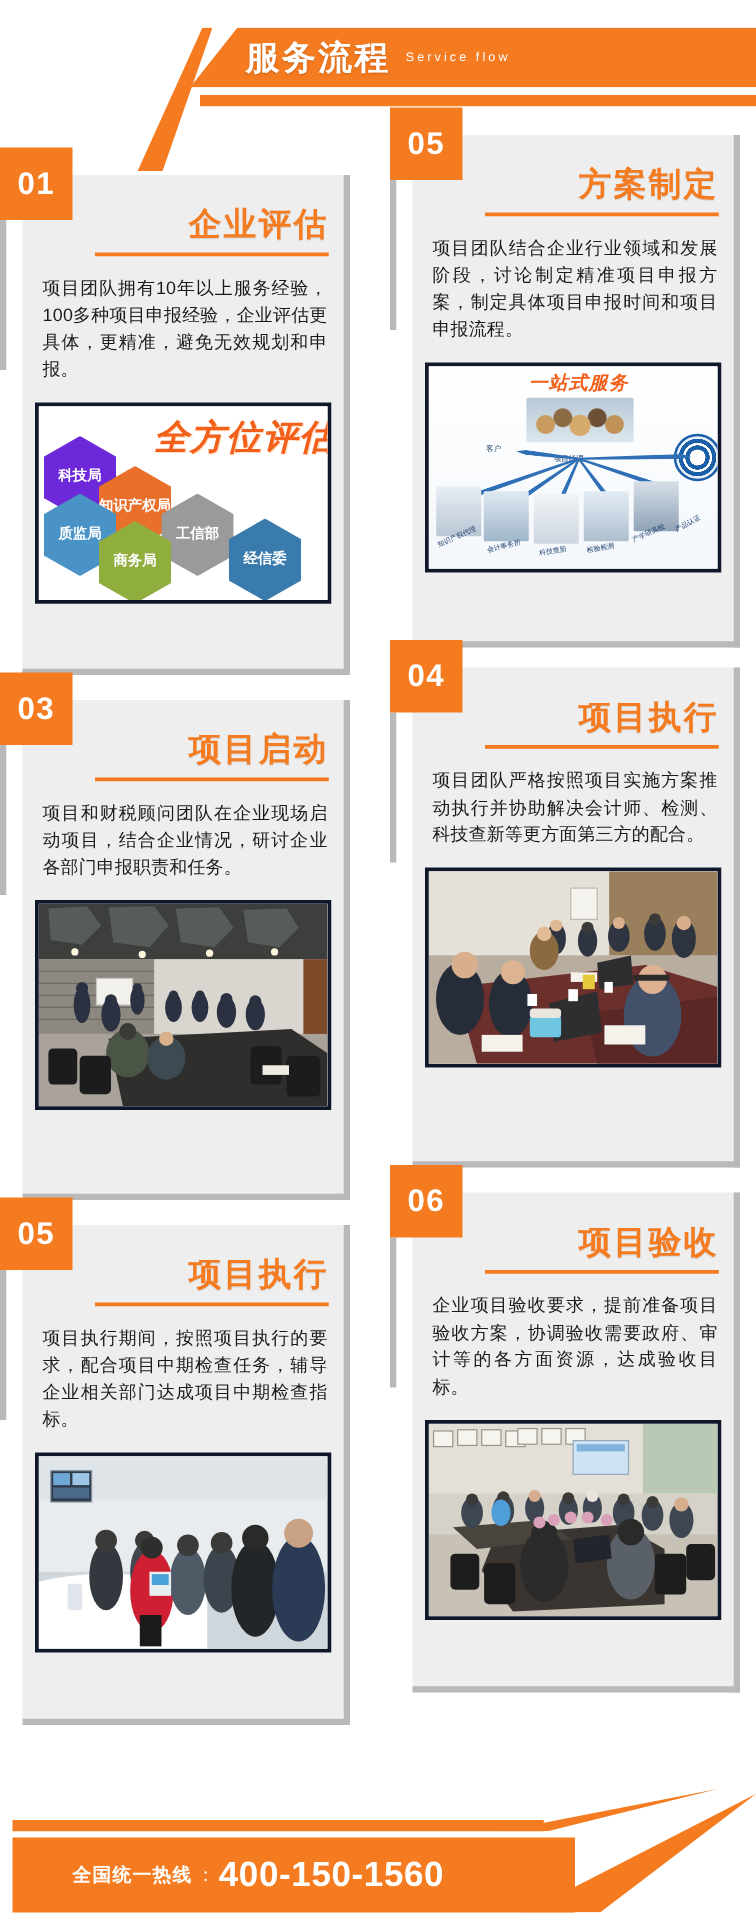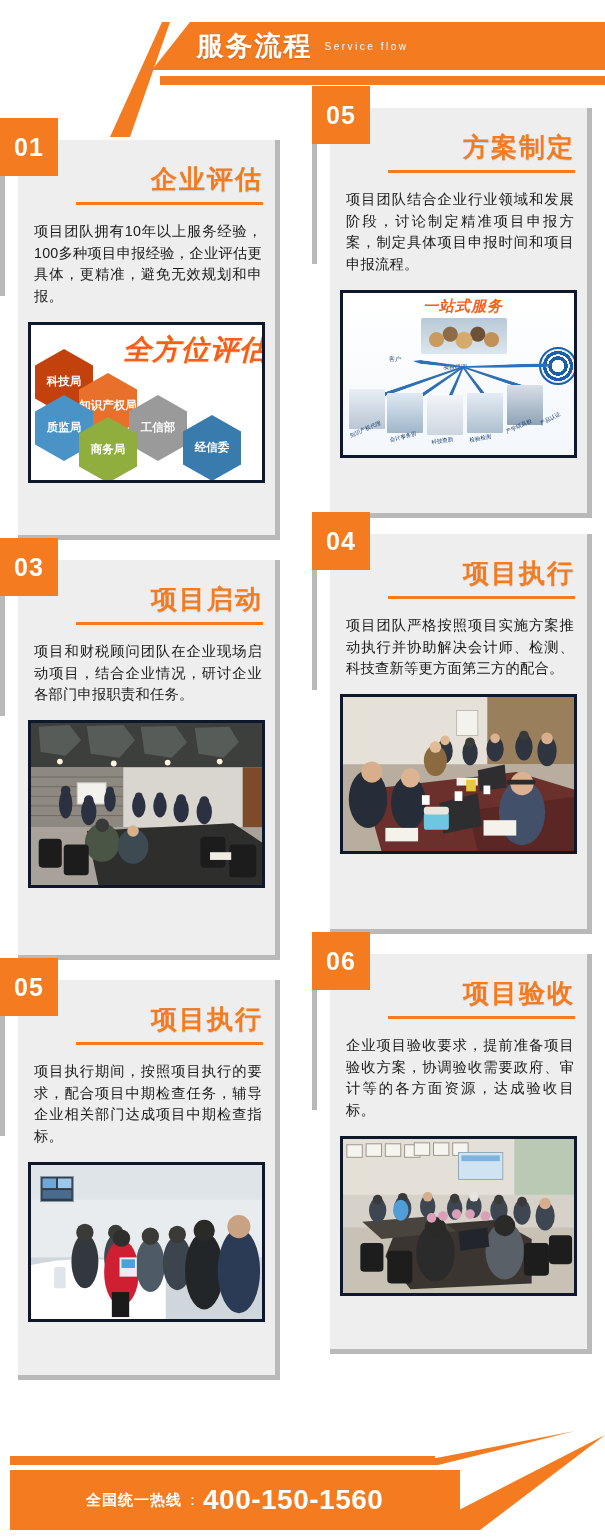--- a/index.html
+++ b/index.html
@@ -147,21 +147,21 @@
     position:absolute; left:10px; bottom:73px; width:425px; height:9px;
     background:#f57b20;
   }
   .ft-stripe-diag {
     position:absolute; left:400px; bottom:73px; width:175px; height:34px;
     background:#f57b20;
     clip-path: polygon(100% 0, 100% 0, 38px 100%, 0 100%);
   }
   .ft-text {
     position:absolute; left:10px; bottom:8px; width:450px; height:60px;
-    display:flex; align-items:center; padding-left:76px;
+    display:flex; align-items:center; padding-left:48px;
   }
   .ft-label { color:#ffffff; font-size:15px; font-weight:bold; letter-spacing:1px; }
   .ft-colon { color:#ffffff; font-size:15px; margin:0 3px; }
   .ft-phone { color:#ffffff; font-size:28px; font-weight:bold; letter-spacing:.5px; }
 </style>
 </head>
 <body>
 
 <div class="page">
 
@@ -179,21 +179,21 @@
 
     <div class="card left" id="c1" style="top:40px;height:400px;">
       <div class="badge-stem"></div>
       <div class="badge">01</div>
       <div class="card-title">企业评估</div>
       <div class="title-rule"></div>
       <div class="card-body">项目团队拥有10年以上服务经验，100多种项目申报经验，企业评估更具体，更精准，避免无效规划和申报。</div>
       <div class="media">
         <div class="hexwrap" id="hexwrap">
           <div class="hexcap">全方位评估</div>
-        <div class="hex" style="left: 4px; top: 24px; background: #c2410c;">
+        <div class="hex" style="left: 4px; top: 24px; background: #6d28d9;">
               <span>科技局</span>
             </div>
             <div class="hex" style="left: 48px; top: 48px; background: rgb(232, 112, 42);">
               <span>知识</span>
               <br>
               <span>产权局</span>
             </div>
             <div class="hex" style="left: 4px; top: 70px; background: rgb(74, 147, 199);">
               <span>质监局</span>
             </div>

